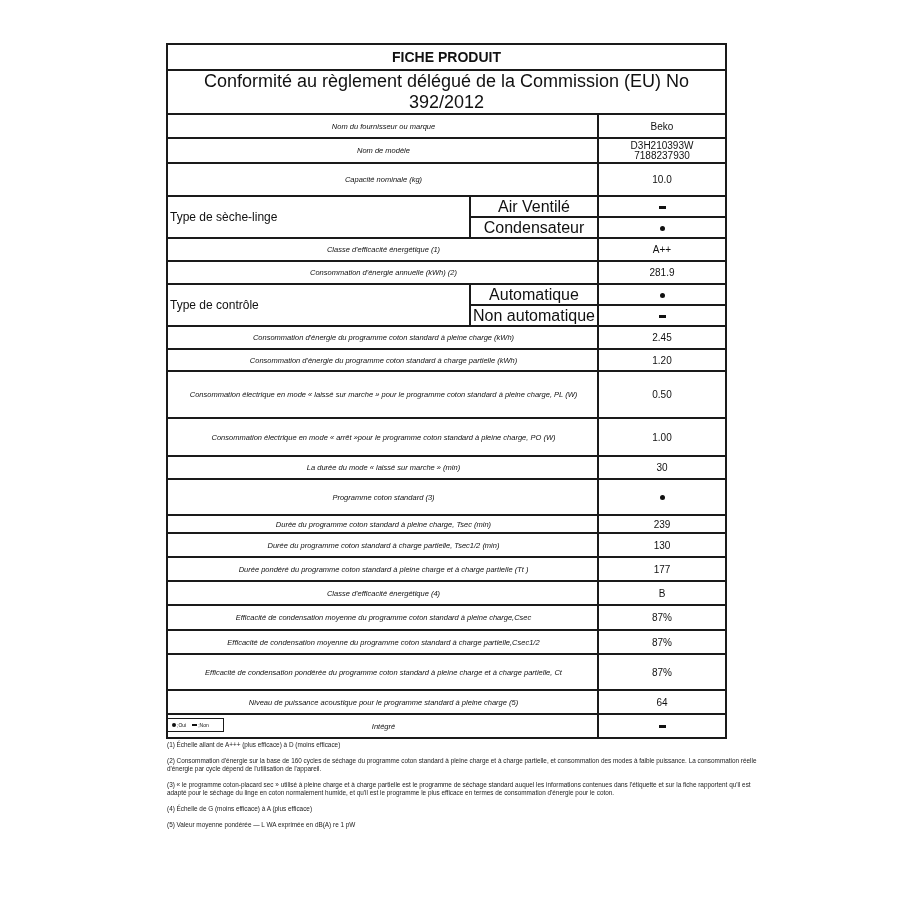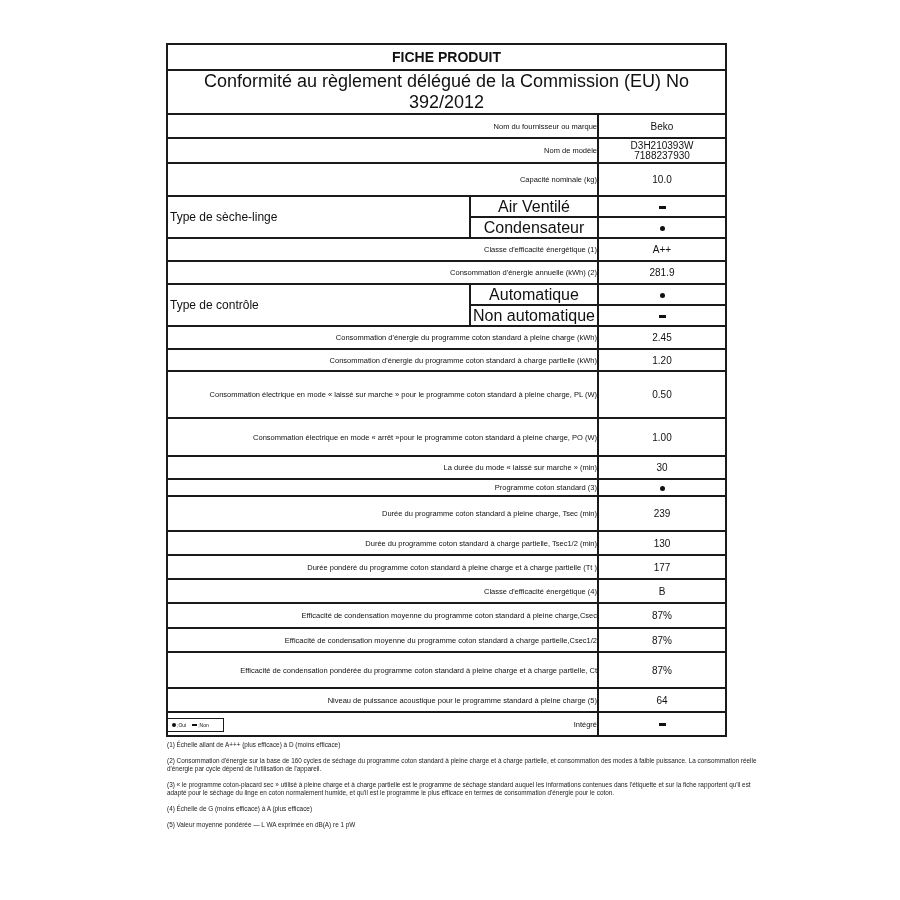--- a/index.html
+++ b/index.html
@@ -2,21 +2,21 @@
 <html><head>
 <meta charset="utf-8">
 <style>
   html, body { margin:0; padding:0; background:#ffffff; }
   body { width:900px; height:900px; position:relative; font-family:"Liberation Sans", sans-serif; color:#111; }
   #sheet { position:absolute; left:166px; top:43px; width:559px;border-radius:15px; }
   table.fiche { border-collapse:collapse; width:559px; table-layout:fixed; }
   table.fiche td { border:2px solid #1a1a1a; padding:0; vertical-align:middle; }
   .title-row td { height:24px; text-align:center; font-weight:bold; font-size:14px; }
   .subtitle-row td { height:35px; text-align:center; font-size:18px; }
-  td.lbl { font-size:7.5px; padding-left:2px !important; text-align:right; }
+  td.lbl { font-size:7.5px; padding-left:2px !important; text-align:center;font-style:italic; }
   td.lbl-big { font-size:12px; padding-left:2px !important; text-align:left; }
   td.sub { font-size:16px; text-align:center; }
   td.val { font-size:10px; text-align:center; }
   .model-val { font-size:8px; line-height:10px; }
   .sym-dot { display:inline-block; width:5px; height:5px; background:#111; border-radius:50%; vertical-align:middle; }
   .sym-dash { display:inline-block; width:7px; height:3px; background:#111; vertical-align:middle; }
 
   #legend-box { position:absolute; left:167px; top:718px; width:57px; height:14px; border:1.5px solid #1a1a1a;
     font-size:5px; display:flex; align-items:center; gap:6px; padding-left:4px; box-sizing:border-box; }
   #legend-box .sym-dot { width:4px; height:4px; }
@@ -102,25 +102,25 @@
     <td class="val">0.50</td>
   </tr>
   <tr style="height:38px">
     <td colspan="2" class="lbl">Consommation électrique en mode « arrêt »pour le programme coton standard à pleine charge, PO (W)</td>
     <td class="val">1.00</td>
   </tr>
   <tr style="height:23px">
     <td colspan="2" class="lbl">La durée du mode « laissé sur marche » (min)</td>
     <td class="val">30</td>
   </tr>
-  <tr style="height:17px">
+  <tr style="height:36px">
     <td colspan="2" class="lbl">Programme coton standard (3)</td>
     <td class="val"><span class="sym-dot"></span></td>
   </tr>
-  <tr style="height:35px">
+  <tr style="height:18px">
     <td colspan="2" class="lbl">Durée du programme coton standard à pleine charge, Tsec (min)</td>
     <td class="val">239</td>
   </tr>
   <tr style="height:24px">
     <td colspan="2" class="lbl">Durée du programme coton standard à charge partielle, Tsec1/2 (min)</td>
     <td class="val">130</td>
   </tr>
   <tr style="height:24px">
     <td colspan="2" class="lbl">Durée pondéré du programme coton standard à pleine charge et à charge partielle (Tt )</td>
     <td class="val">177</td>

